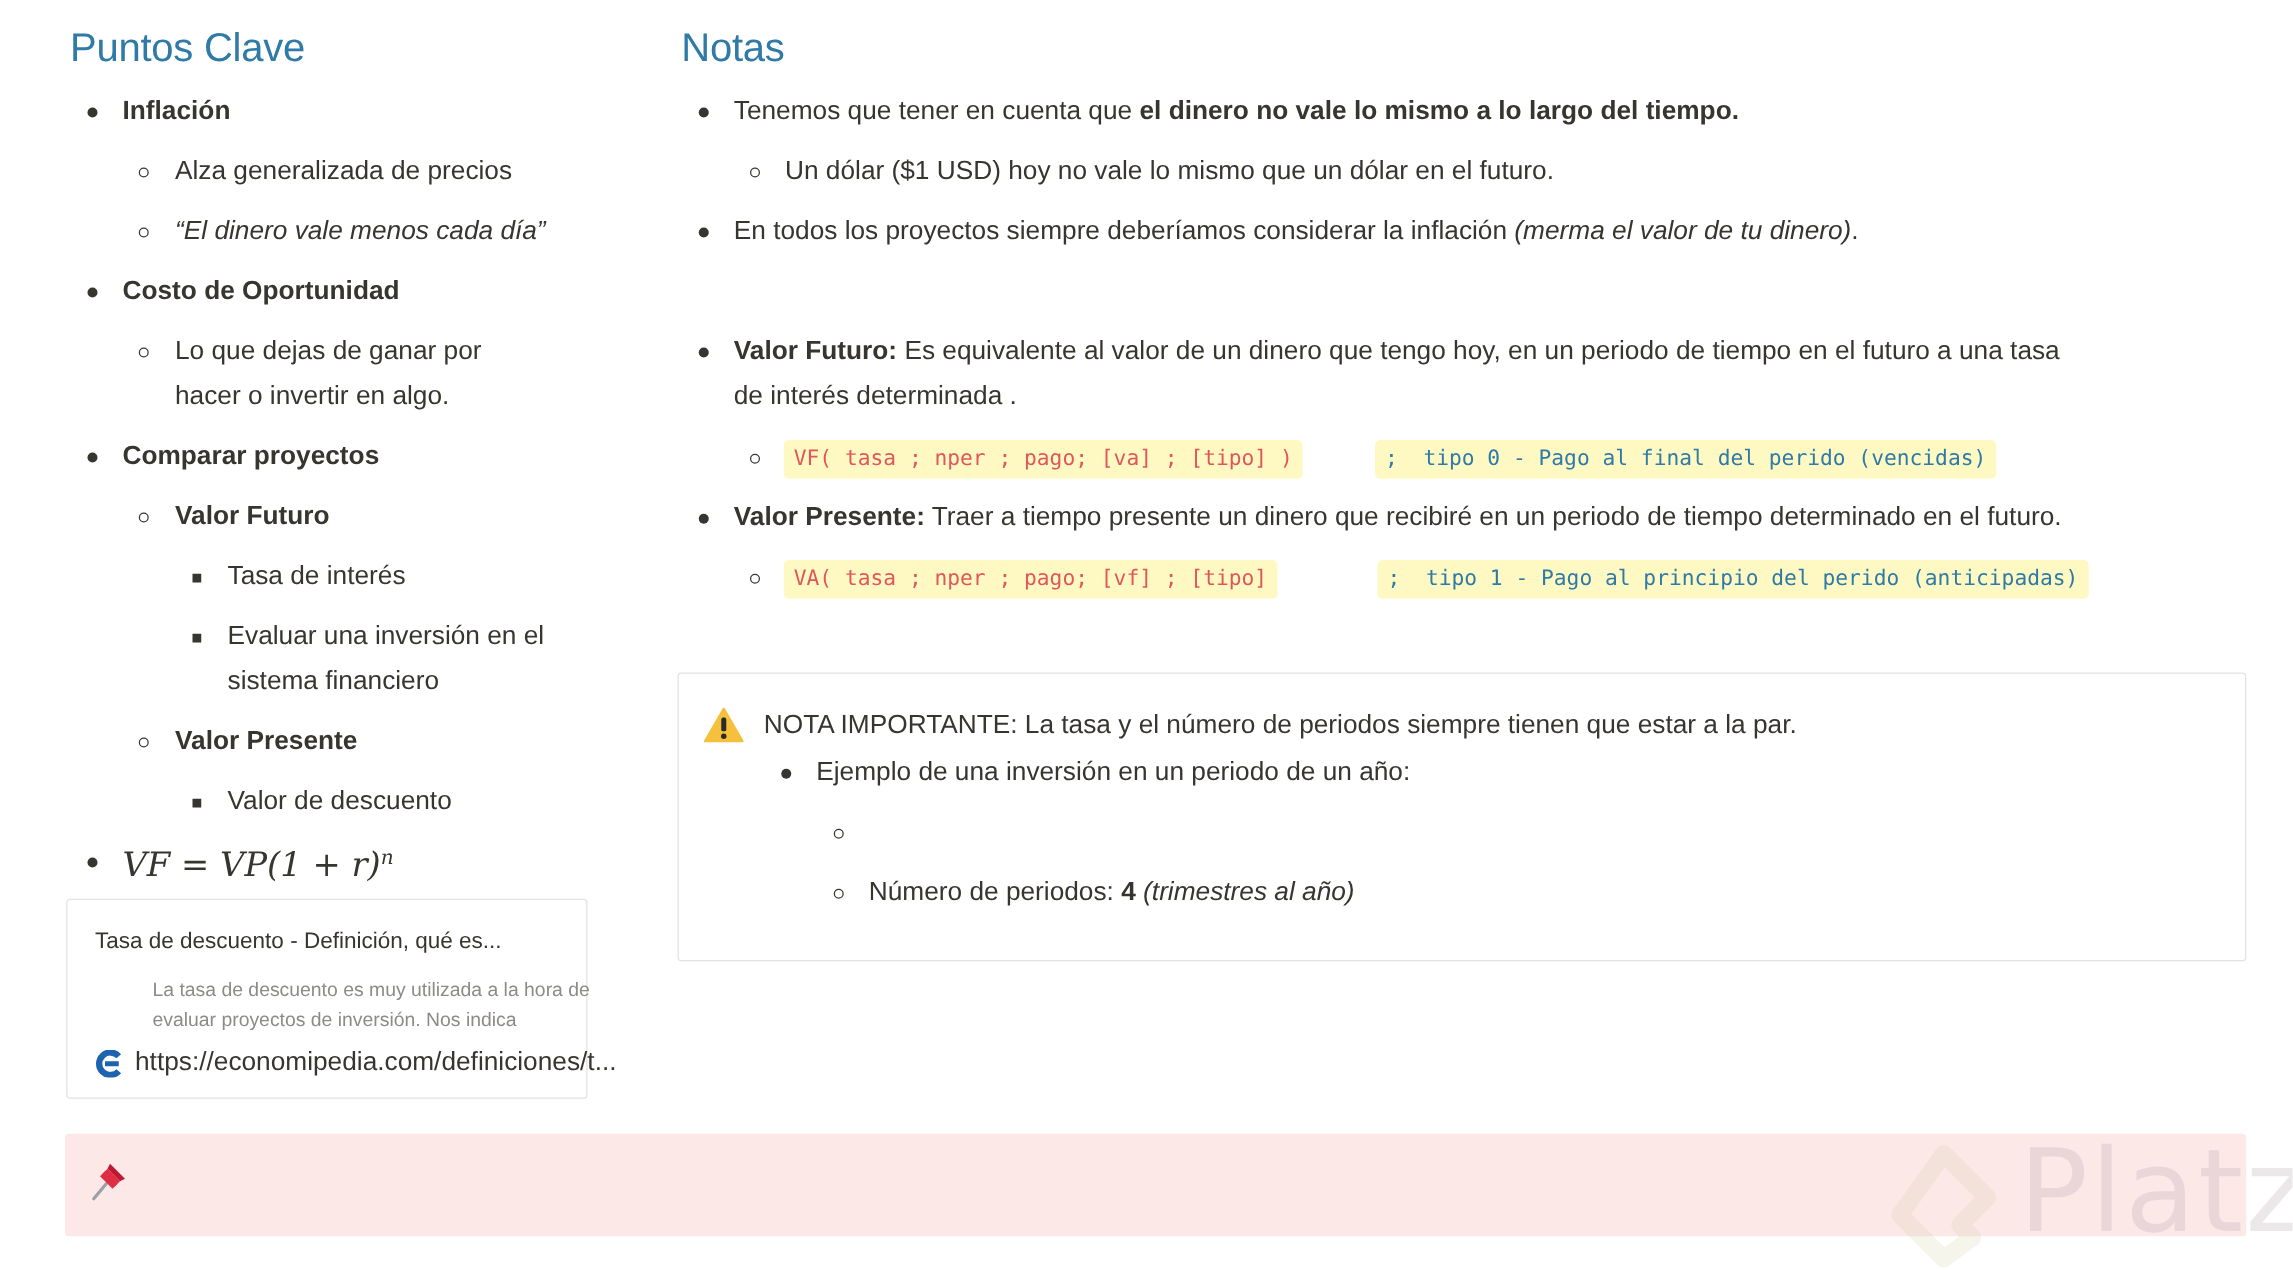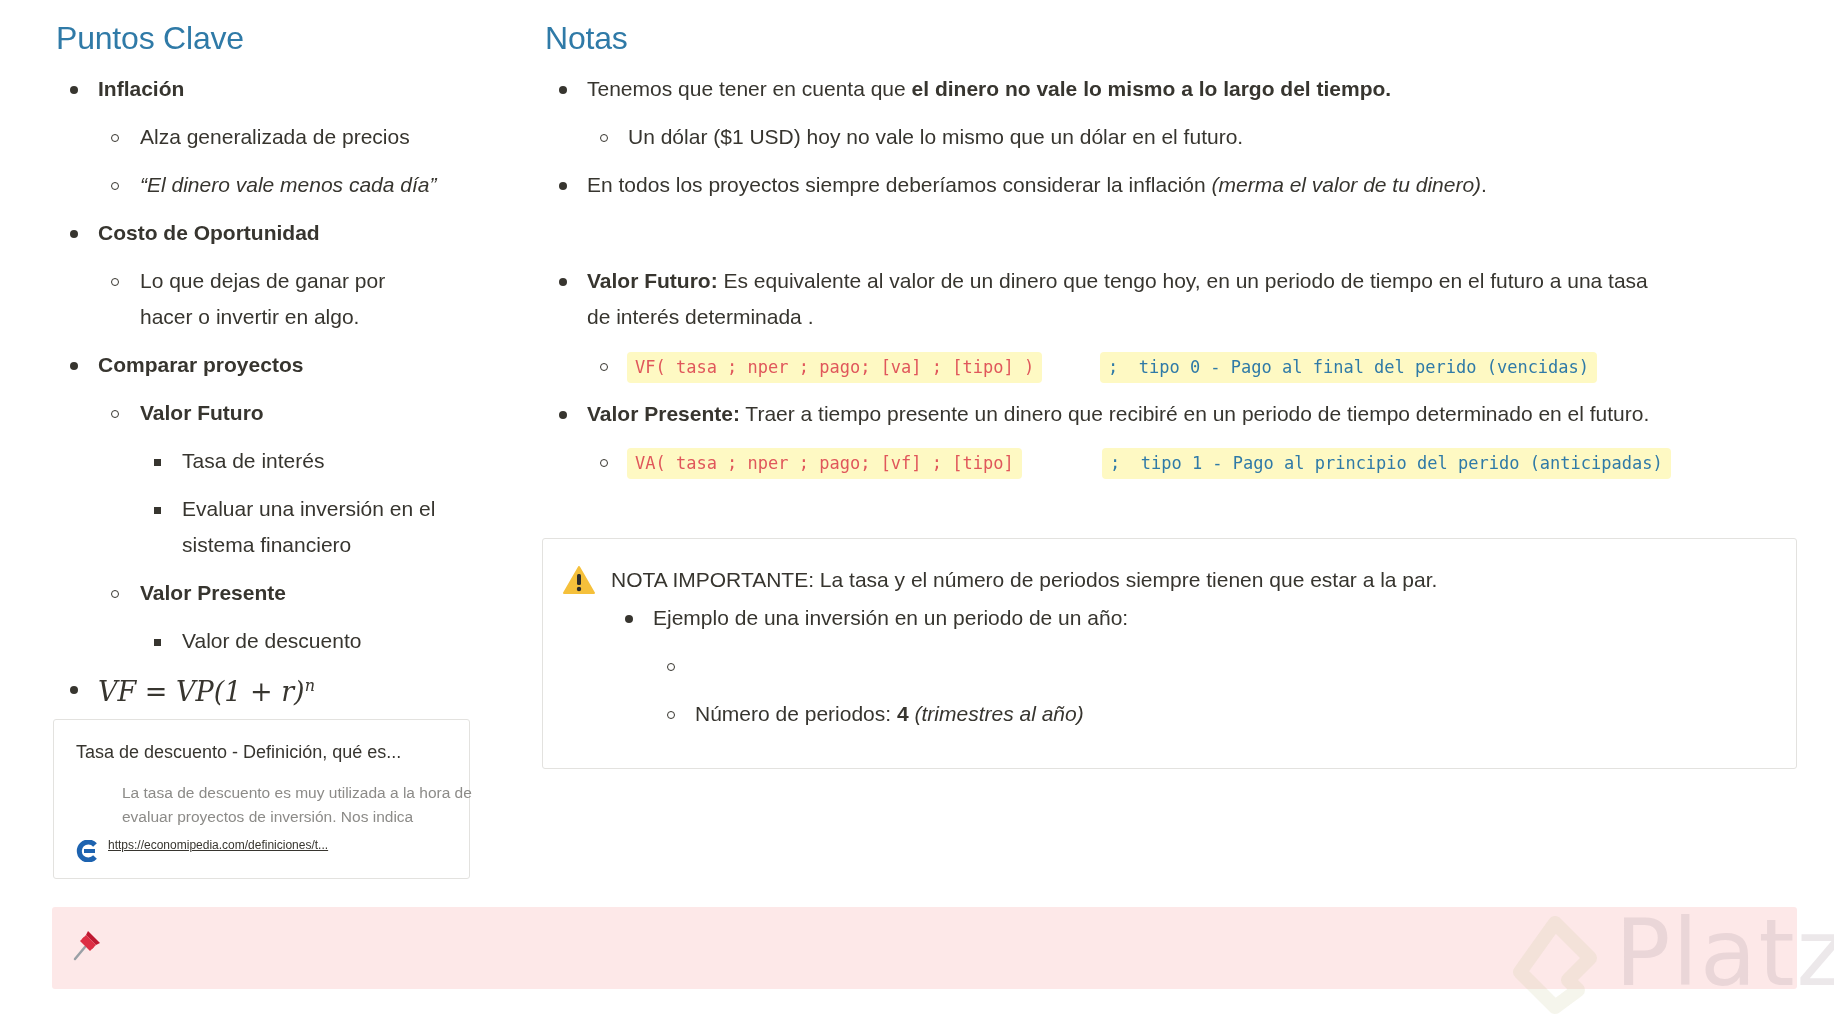--- a/index.html
+++ b/index.html
@@ -21,21 +21,21 @@
       font-family: "DejaVu Sans Mono", "Liberation Mono", monospace; font-size: 17px; padding: 0 8px; white-space: pre;
     }
     .code.red { color: #e0575b; }
     .code.blue { color: #2f7aa7; }
     .card {
       position: absolute; left: 53px; top: 719px; width: 417px; height: 160px; box-sizing: border-box;
       border: 1px solid #e3e2df; border-radius: 3px; background: #fff;
     }
     .card-title { position: absolute; left: 22px; top: 22px; font-size: 18px; color: #37352f; white-space: nowrap; }
     .card-desc { position: absolute; left: 32px; top: 61px; width: 380px; font-size: 15.5px; line-height: 24px; color: #8c8b88; margin-left: 36px; }
-    .card-url { position: absolute; left: 54px; top: 118px; font-size: 12px; color: #37352f; white-space: nowrap; text-decoration: underline; }
+    .card-url { position: absolute; left: 54px; top: 118px; font-size: 21px; color: #37352f; white-space: nowrap; }
     .callout-warn {
       position: absolute; left: 542px; top: 538px; width: 1255px; height: 231px; box-sizing: border-box;
       border: 1px solid #e3e2df; border-radius: 3px; background: #fff;
     }
     .callout-sum {
       position: absolute; left: 52px; top: 907px; width: 1745px; height: 82px; background: #fde8e8; border-radius: 3px;
     }
     .watermark { position: absolute; left: 1505px; top: 900px; pointer-events: none; }
     .wm-text { position: absolute; left: 110px; top: 0px; font-size: 92px; color: rgba(170,150,160,0.22); font-family: "DejaVu Sans", sans-serif; letter-spacing: 2px; }
     .caret { display: inline-block; width: 1.5px; height: 26px; background: #37352f; vertical-align: -5px; }

